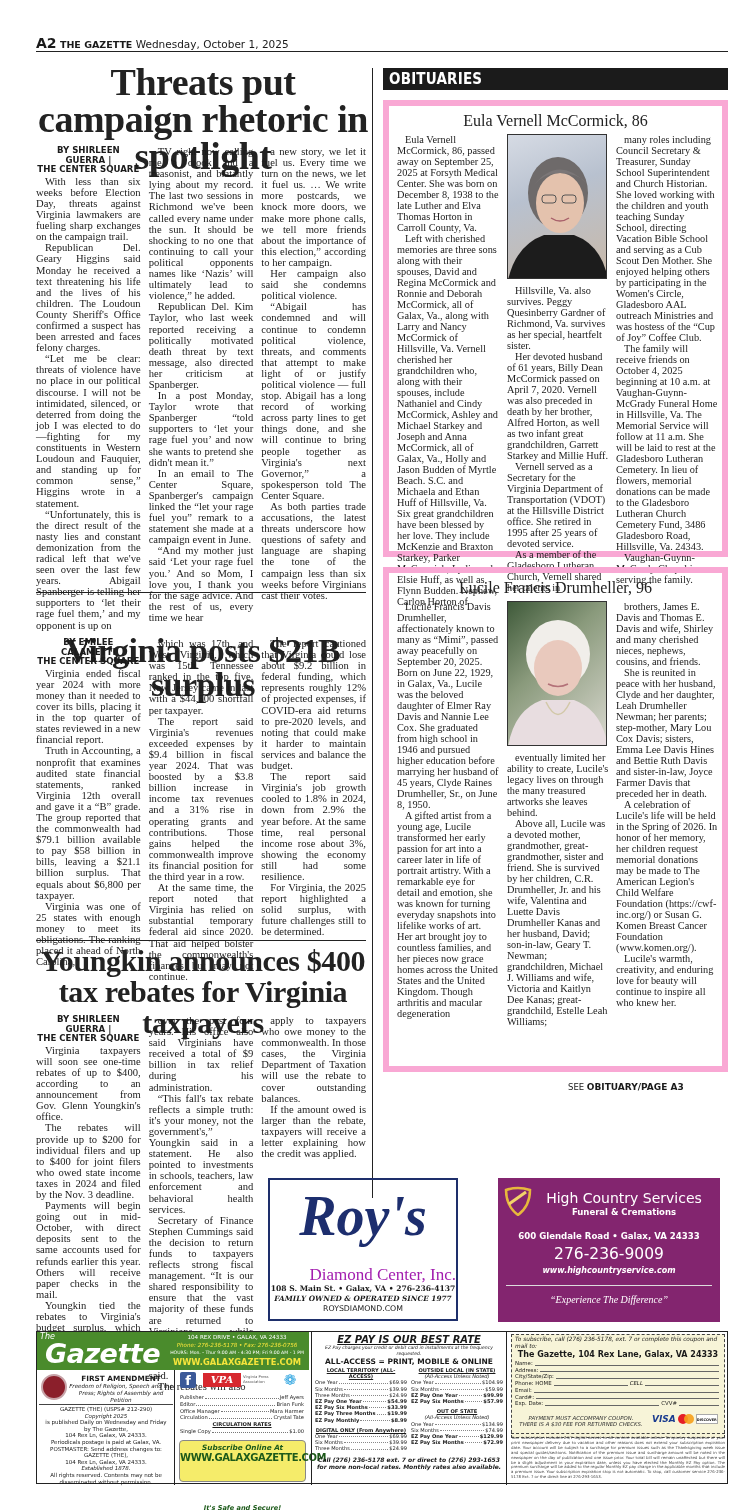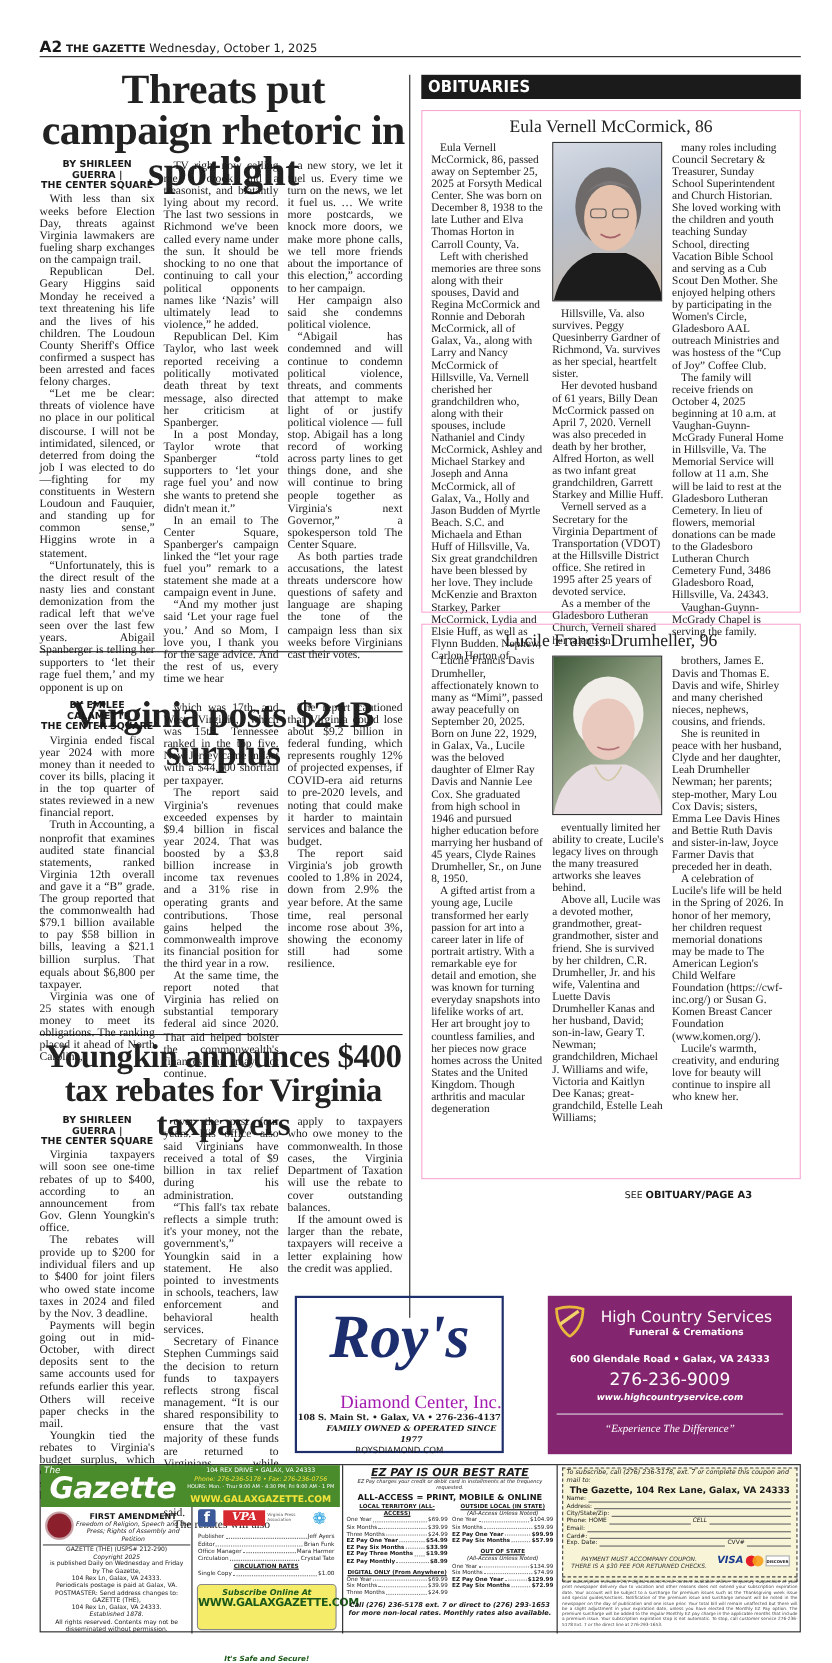--- a/index.html
+++ b/index.html
@@ -16,35 +16,35 @@
 .h3 { left: 38px; top: 940px; width: 330px; font-size: 30px; line-height: 31px; letter-spacing: -0.4px; }
 .hrule { height: 1px; background: #222; }
 .cols { display: flex; gap: 8px; font-size: 10.6px; line-height: 11.1px; text-align: justify; }
 .col { flex: 1; }
 .col p { text-indent: 9px; }
 .byline { font-family: "DejaVu Sans", sans-serif; font-weight: bold; font-size: 8.6px; line-height: 9.6px; text-align: center; margin-bottom: 1px; }
 .art1 { left: 36px; top: 146px; width: 330px; height: 440px; }
 .art2 { left: 36px; top: 638px; width: 330px; height: 290px; }
 .art3 { left: 36px; top: 1015px; width: 330px; height: 300px; }
 .obit-bar { left: 383px; top: 68px; width: 345px; height: 22px; background: #1b1b1b; color: #fff; font-family: "DejaVu Sans Condensed", "DejaVu Sans", sans-serif; font-weight: bold; font-size: 15px; line-height: 22px; padding-left: 6px; letter-spacing: 0.2px; }
-.obit-box { border: 1px solid #f9a8d4; }
+.obit-box { border: 6px solid #f9a8d4; }
 .obit1 { left: 383px; top: 100px; width: 345px; height: 457px; }
 .obit2 { left: 383px; top: 567px; width: 345px; height: 505px; }
 .obit-title { font-family: "Liberation Serif", serif; font-size: 16px; text-align: center; margin: 6px 0 4px; color: #222; }
 .obit-body { position: absolute; left: 8px; right: 8px; top: 28px; font-size: 10.3px; line-height: 11px; }
 .ocol { position: absolute; width: 102px; }
 .ocol p { text-indent: 8px; }
 .photo { position: absolute; border: 1px solid #333; overflow: hidden; }
 .see { left: 568px; top: 1082px; font-family: "DejaVu Sans", sans-serif; font-size: 8.5px; }
 .see b { font-size: 9px; }
 .roys { left: 268px; top: 1178px; width: 190px; height: 143px; border: 2px solid #1e2f6b; text-align: center; }
 .roys .logo { font-family: "Liberation Serif", serif; font-style: italic; font-weight: bold; color: #1d2e6e; font-size: 56px; line-height: 60px; margin-top: 6px; }
 .roys .dc { font-family: "Liberation Serif", serif; color: #a21caf; font-size: 17px; line-height: 18px; margin-top: 20px; text-align: right; }
 .roys .addr { font-family: "DejaVu Serif", serif; font-weight: bold; font-size: 7.6px; line-height: 10px; }
-.roys .fam { font-family: "DejaVu Serif", serif; font-style: italic; font-weight: bold; font-size: 7.3px; line-height: 10px; padding-left: 22px; }
+.roys .fam { font-family: "DejaVu Serif", serif; font-style: italic; font-weight: bold; font-size: 7.3px; line-height: 10px; }
 .roys .url { font-family: "DejaVu Sans", sans-serif; font-size: 7.8px; line-height: 10px; }
 .hcs { left: 498px; top: 1178px; width: 222px; height: 144px; background: #83256f; color: #fff; text-align: center; }
 .hcs .name { font-family: "DejaVu Sans", sans-serif; font-size: 14px; line-height: 16px; margin-top: 12px; padding-left: 30px; }
 .hcs .sub { font-family: "DejaVu Sans", sans-serif; font-weight: bold; font-size: 8.5px; padding-left: 30px; margin-top: 1px; }
 .hcs .addr { font-family: "DejaVu Sans", sans-serif; font-weight: bold; font-size: 8.6px; margin-top: 14px; }
 .hcs .phone { font-family: "DejaVu Sans", sans-serif; font-weight: normal; font-size: 15.5px; margin-top: 4px; }
 .hcs .web { font-family: "DejaVu Sans", sans-serif; font-style: italic; font-weight: bold; font-size: 8px; margin-top: 3px; }
 .hcs .line { height: 1px; background: #ddd; margin: 10px 8px 8px; }
 .hcs .tag { font-family: "Liberation Serif", serif; font-style: italic; font-size: 10px; }
 .shield { position: absolute; left: 6px; top: 8px; width: 28px; height: 30px; }
@@ -162,20 +162,21 @@
       <div>
         <p>which was 17th, and West Virginia, which was 15th. Tennessee ranked in the top five. New Jersey came in last with a $44,500 shortfall per taxpayer.</p>
         <p>The report said Virginia's revenues exceeded expenses by $9.4 billion in fiscal year 2024. That was boosted by a $3.8 billion increase in income tax revenues and a 31% rise in operating grants and contributions. Those gains helped the commonwealth improve its financial position for the third year in a row.</p>
         <p>At the same time, the report noted that Virginia has relied on substantial temporary federal aid since 2020. That aid helped bolster the commonwealth's finances but may not continue.</p>
       </div>
     </div>
   <div class="col">
       <div>
         <p>The report cautioned that Virginia could lose about $9.2 billion in federal funding, which represents roughly 12% of projected expenses, if COVID-era aid returns to pre-2020 levels, and noting that could make it harder to maintain services and balance the budget.</p>
         <p>The report said Virginia's job growth cooled to 1.8% in 2024, down from 2.9% the year before. At the same time, real personal income rose about 3%, showing the economy still had some resilience.</p>
+        <p>For Virginia, the 2025 report highlighted a solid surplus, with future challenges still to be determined.</p>
       </div>
     </div>
 </div>
 
 <div class="abs hrule" style="left:36px;top:940px;width:330px;"></div>
 
 <h2 class="abs headline h3" style="top:945px;">Youngkin announces $400 tax rebates for Virginia taxpayers</h2>
 <div class="abs cols art3">
   <div class="col">
     <div class="byline">

